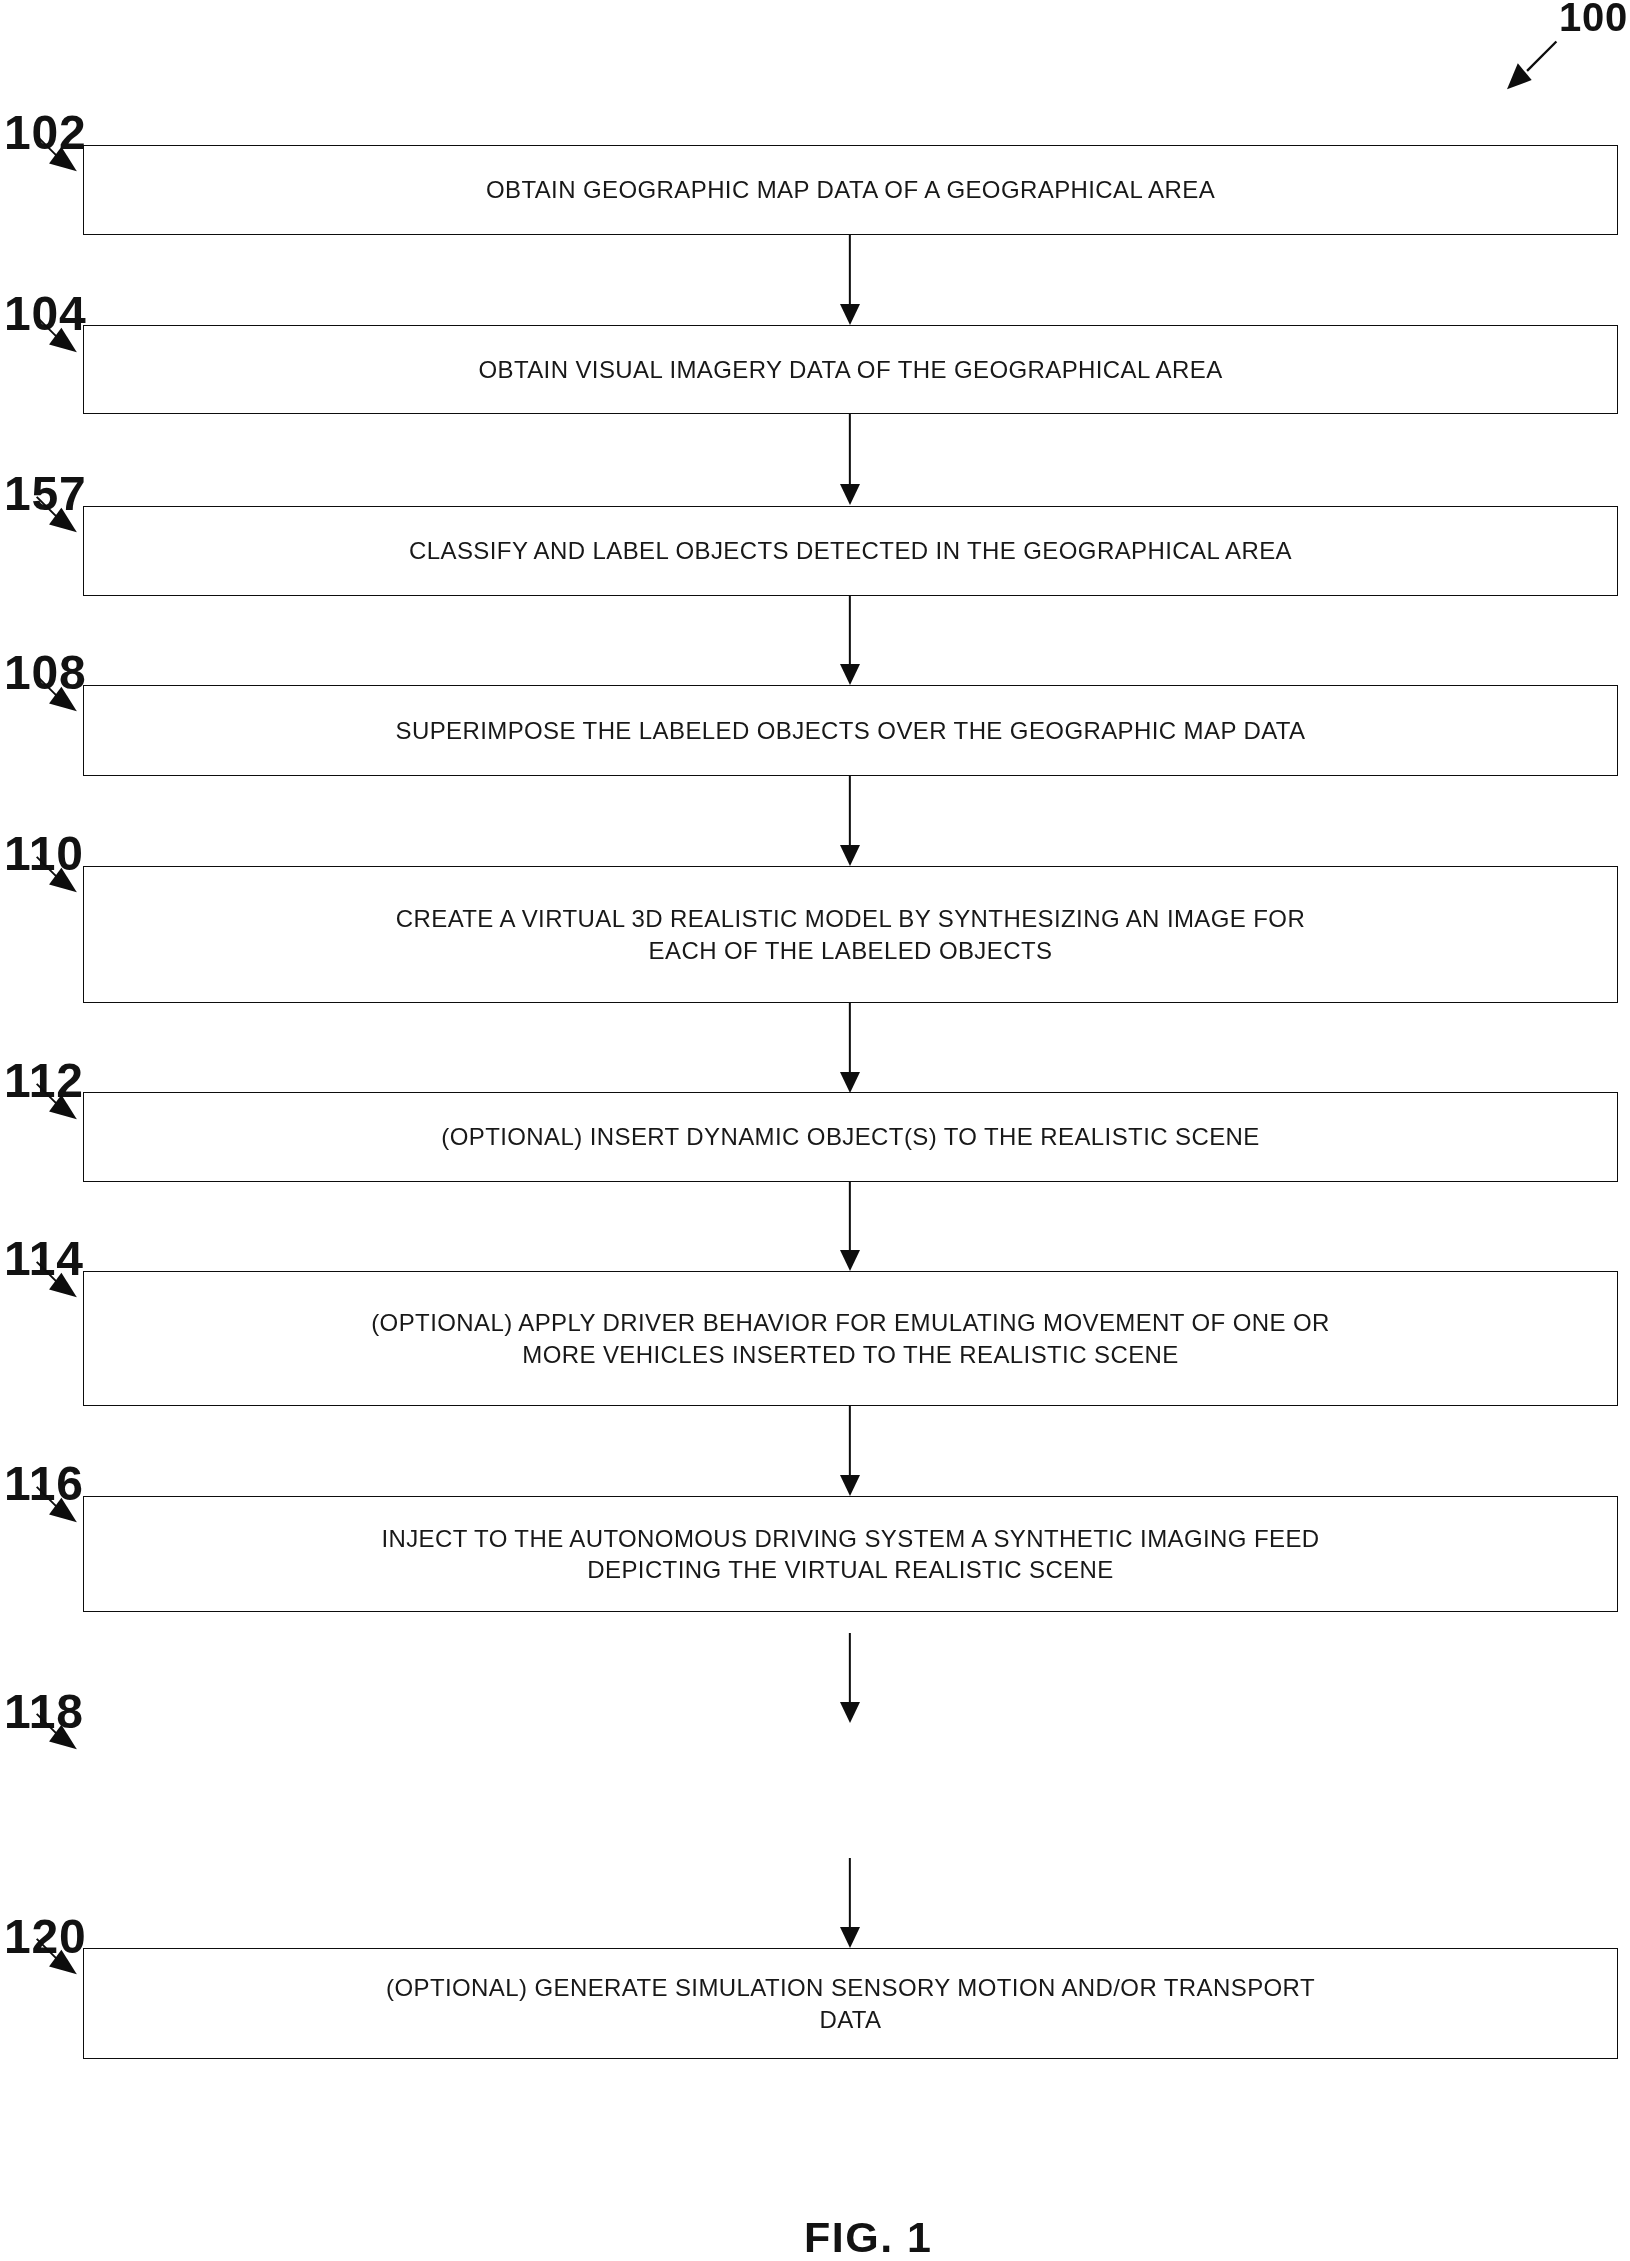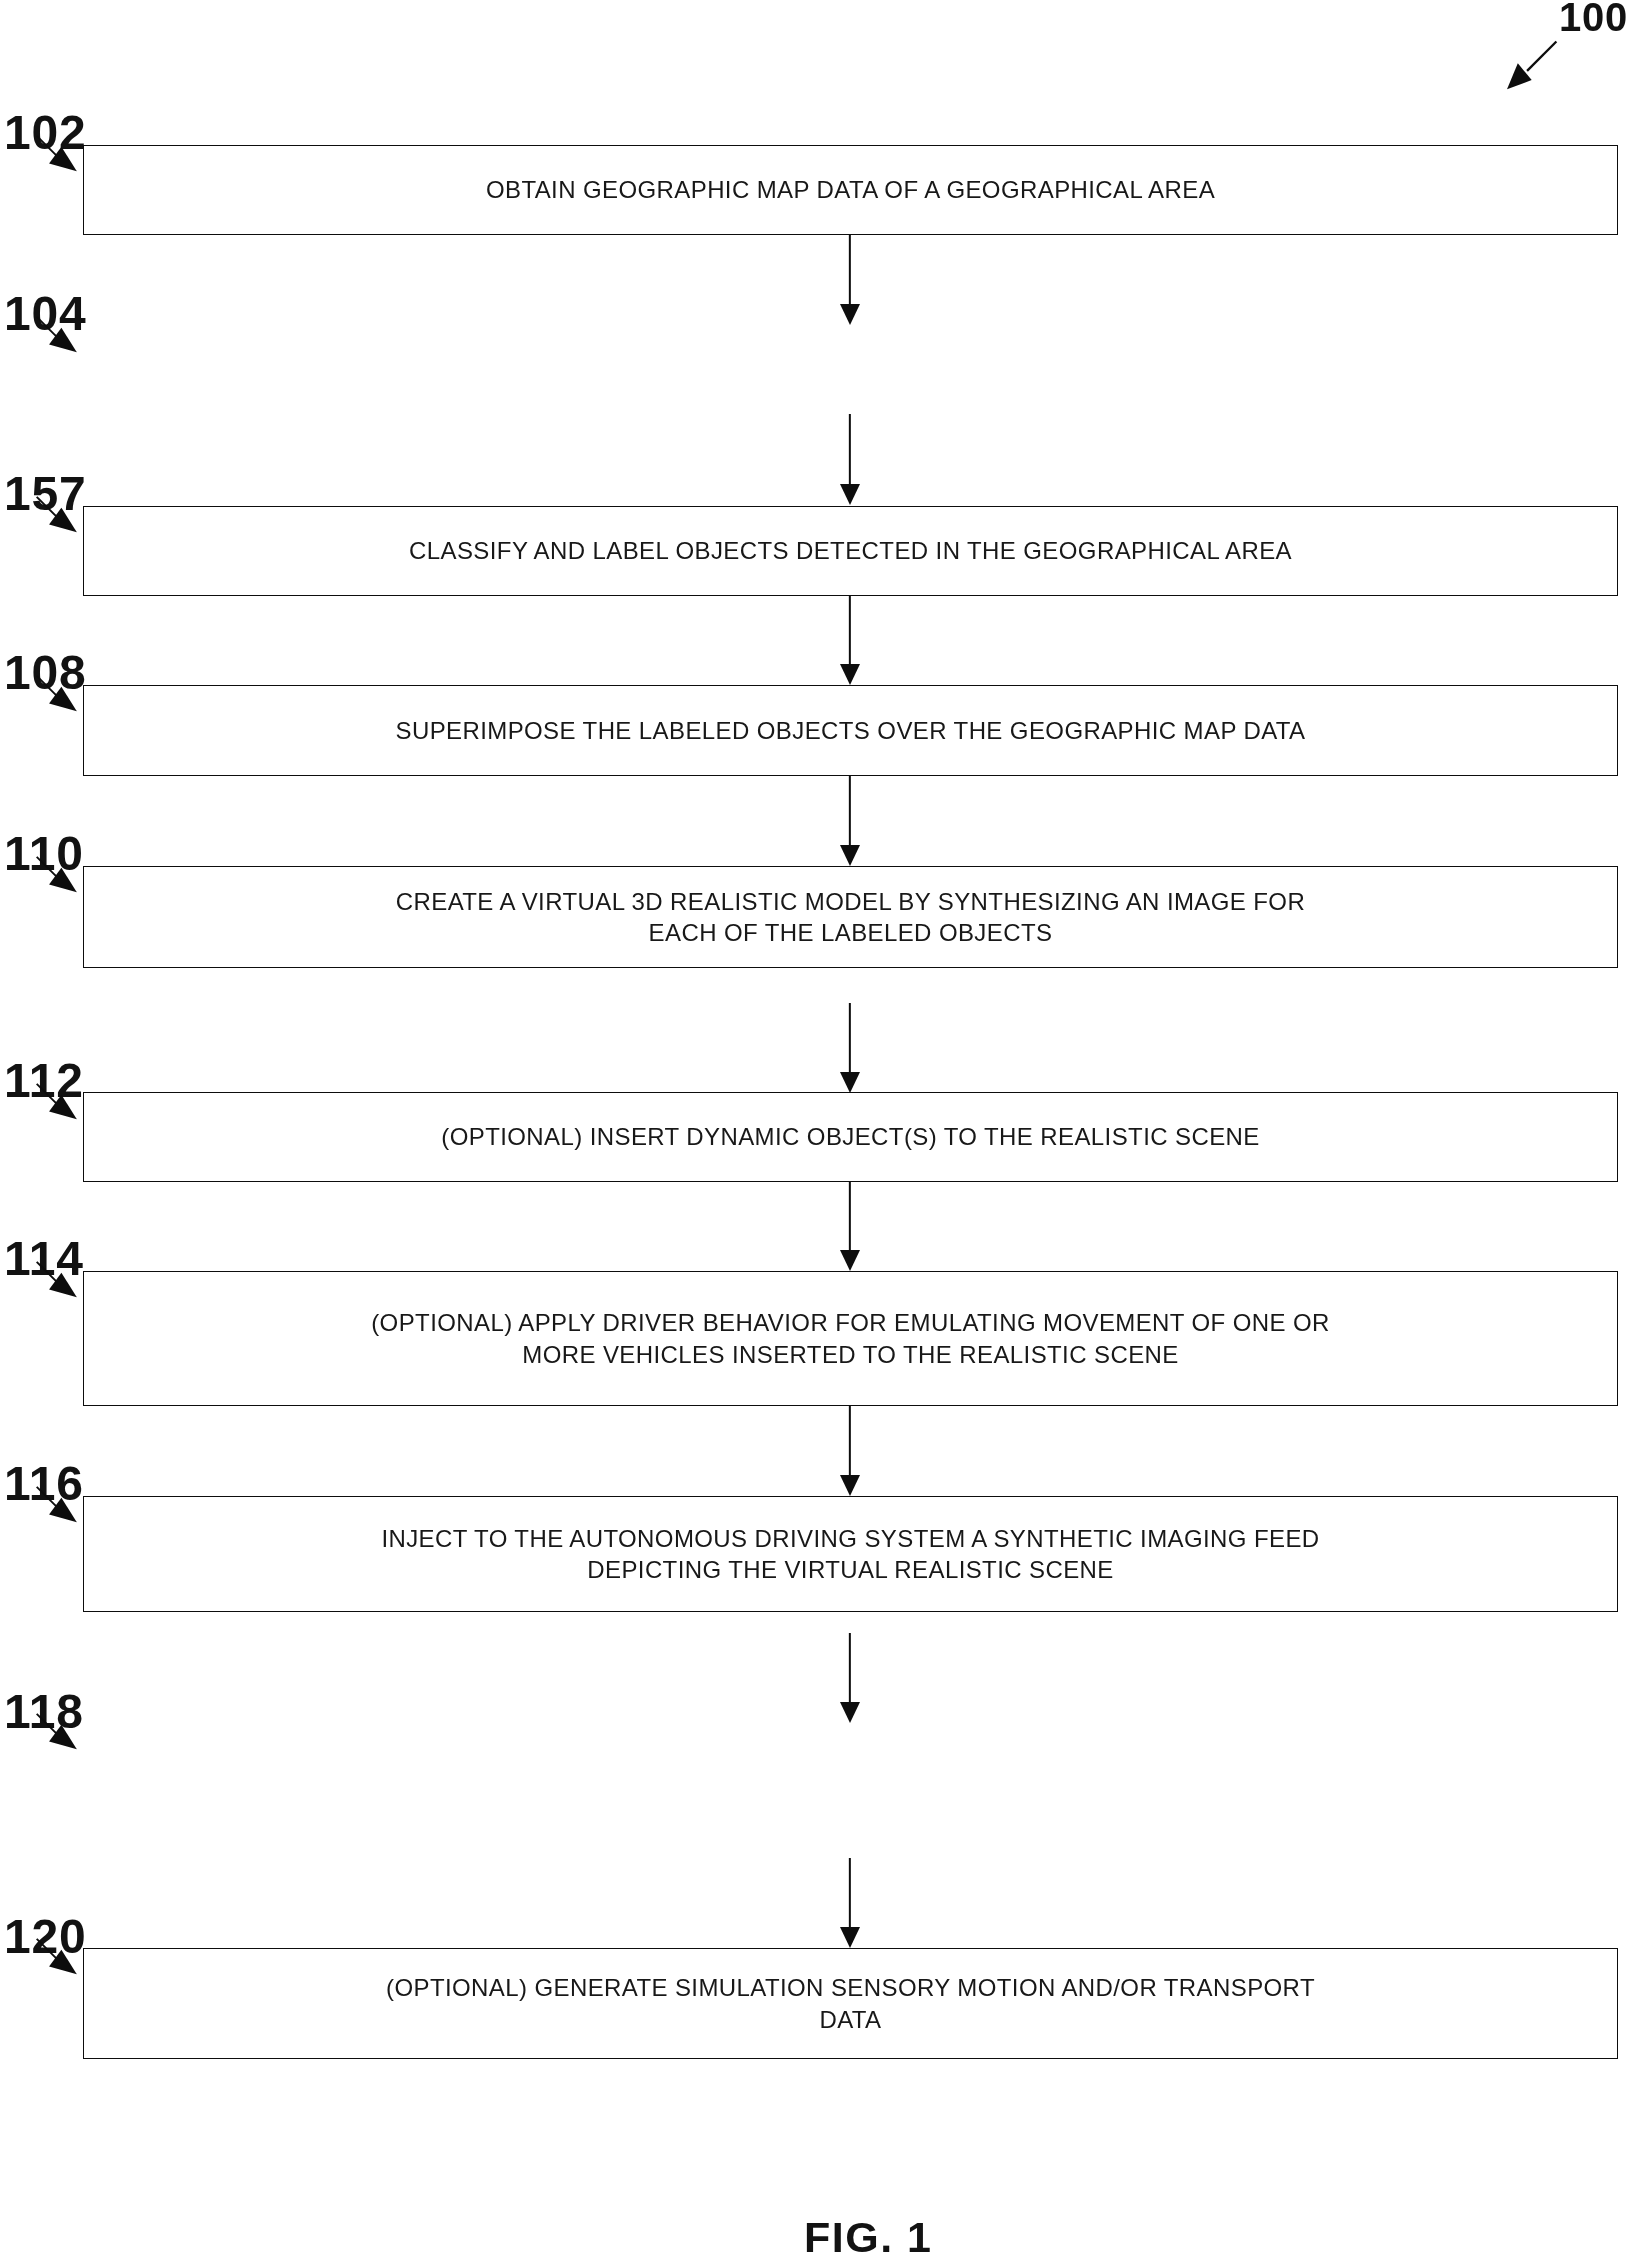--- a/index.html
+++ b/index.html
@@ -129,20 +129,23 @@
   <div class="connector" style="top:234px;height:91px">
     <div class="shaft"></div>
     <div class="head"></div>
   </div>
 
   <div class="ref-label" style="top:290px">104</div>
   <svg class="leader" style="top:315px" viewBox="0 0 70 55">
     <line x1="10" y1="2" x2="38" y2="30" stroke="#0d0d0d" stroke-width="2.5"></line>
     <polygon points="62,48 26,38 42,16" fill="#0d0d0d"></polygon>
   </svg>
+  <div class="step-box" style="top:325px;height:89px">
+    <span class="step-text">OBTAIN VISUAL IMAGERY DATA OF THE GEOGRAPHICAL AREA</span>
+  </div>
 
   <div class="connector" style="top:414px;height:91px">
     <div class="shaft"></div>
     <div class="head"></div>
   </div>
 
   <div class="ref-label" style="top:470px">157</div>
   <svg class="leader" style="top:495px" viewBox="0 0 70 55">
     <line x1="10" y1="2" x2="38" y2="30" stroke="#0d0d0d" stroke-width="2.5"></line>
     <polygon points="62,48 26,38 42,16" fill="#0d0d0d"></polygon>
@@ -168,21 +171,21 @@
   <div class="connector" style="top:776px;height:90px">
     <div class="shaft"></div>
     <div class="head"></div>
   </div>
 
   <div class="ref-label" style="top:830px">110</div>
   <svg class="leader" style="top:855px" viewBox="0 0 70 55">
     <line x1="10" y1="2" x2="38" y2="30" stroke="#0d0d0d" stroke-width="2.5"></line>
     <polygon points="62,48 26,38 42,16" fill="#0d0d0d"></polygon>
   </svg>
-  <div class="step-box" style="top:866px;height:102px">
+  <div class="step-box" style="top:866px;height:137px">
     <span class="step-text">CREATE A VIRTUAL 3D REALISTIC MODEL BY SYNTHESIZING AN IMAGE FOR
 EACH OF THE LABELED OBJECTS</span>
   </div>
 
   <div class="connector" style="top:1003px;height:90px">
     <div class="shaft"></div>
     <div class="head"></div>
   </div>
 
   <div class="ref-label" style="top:1057px">112</div>

